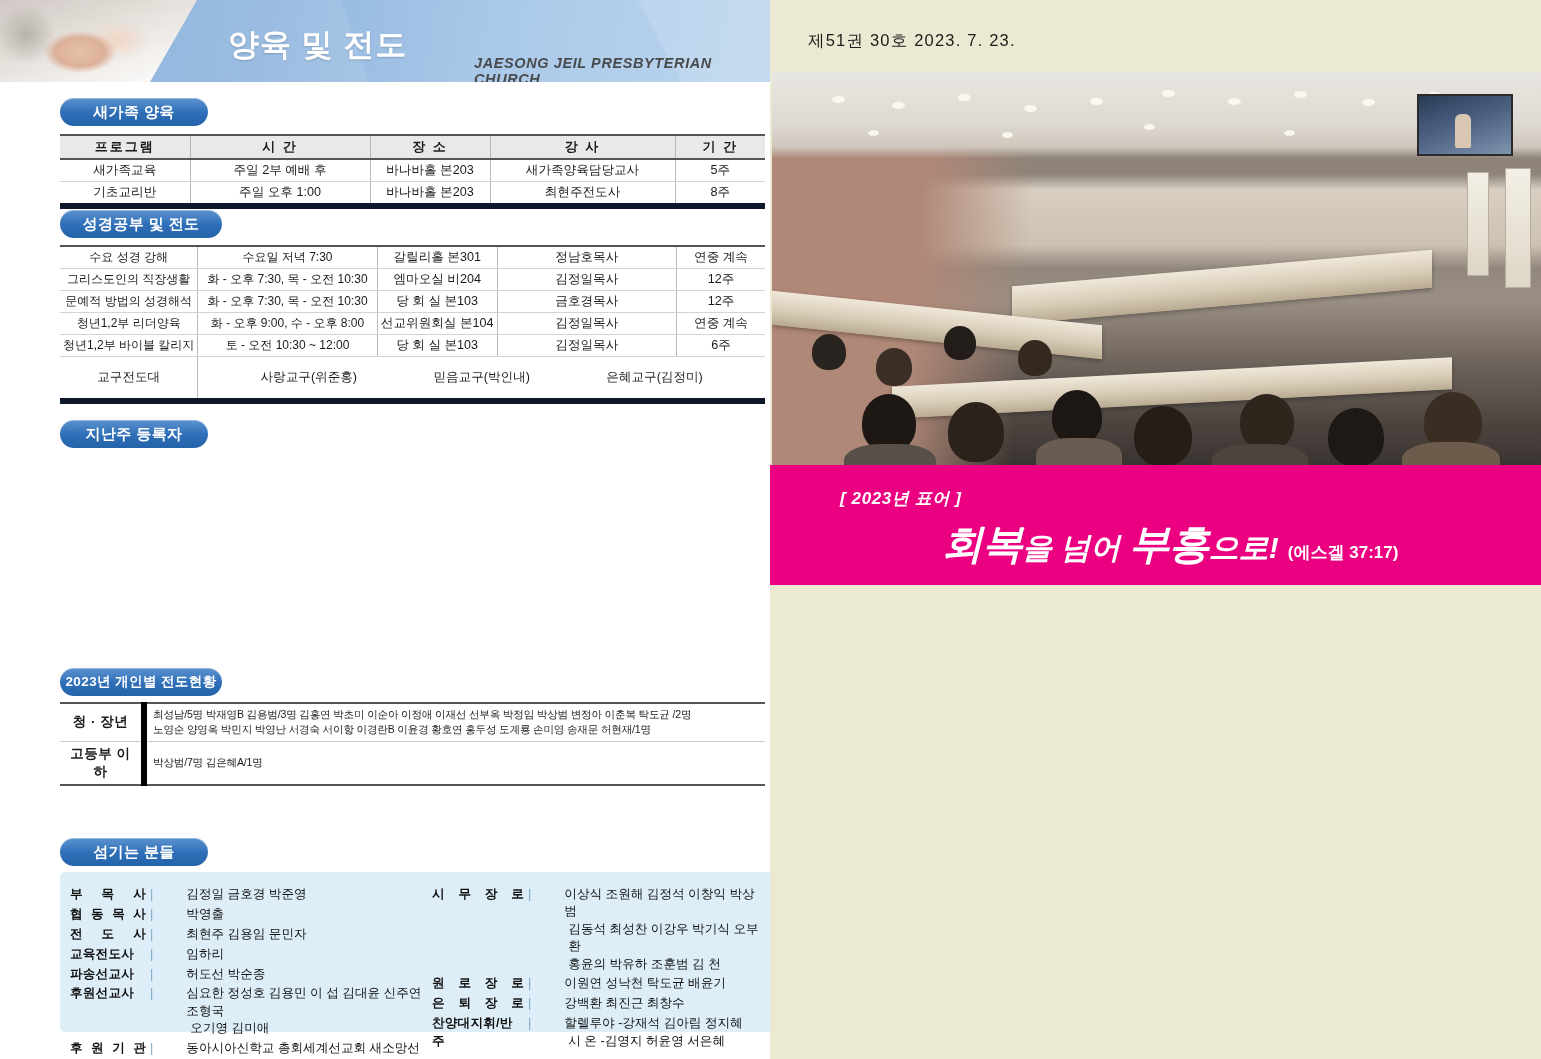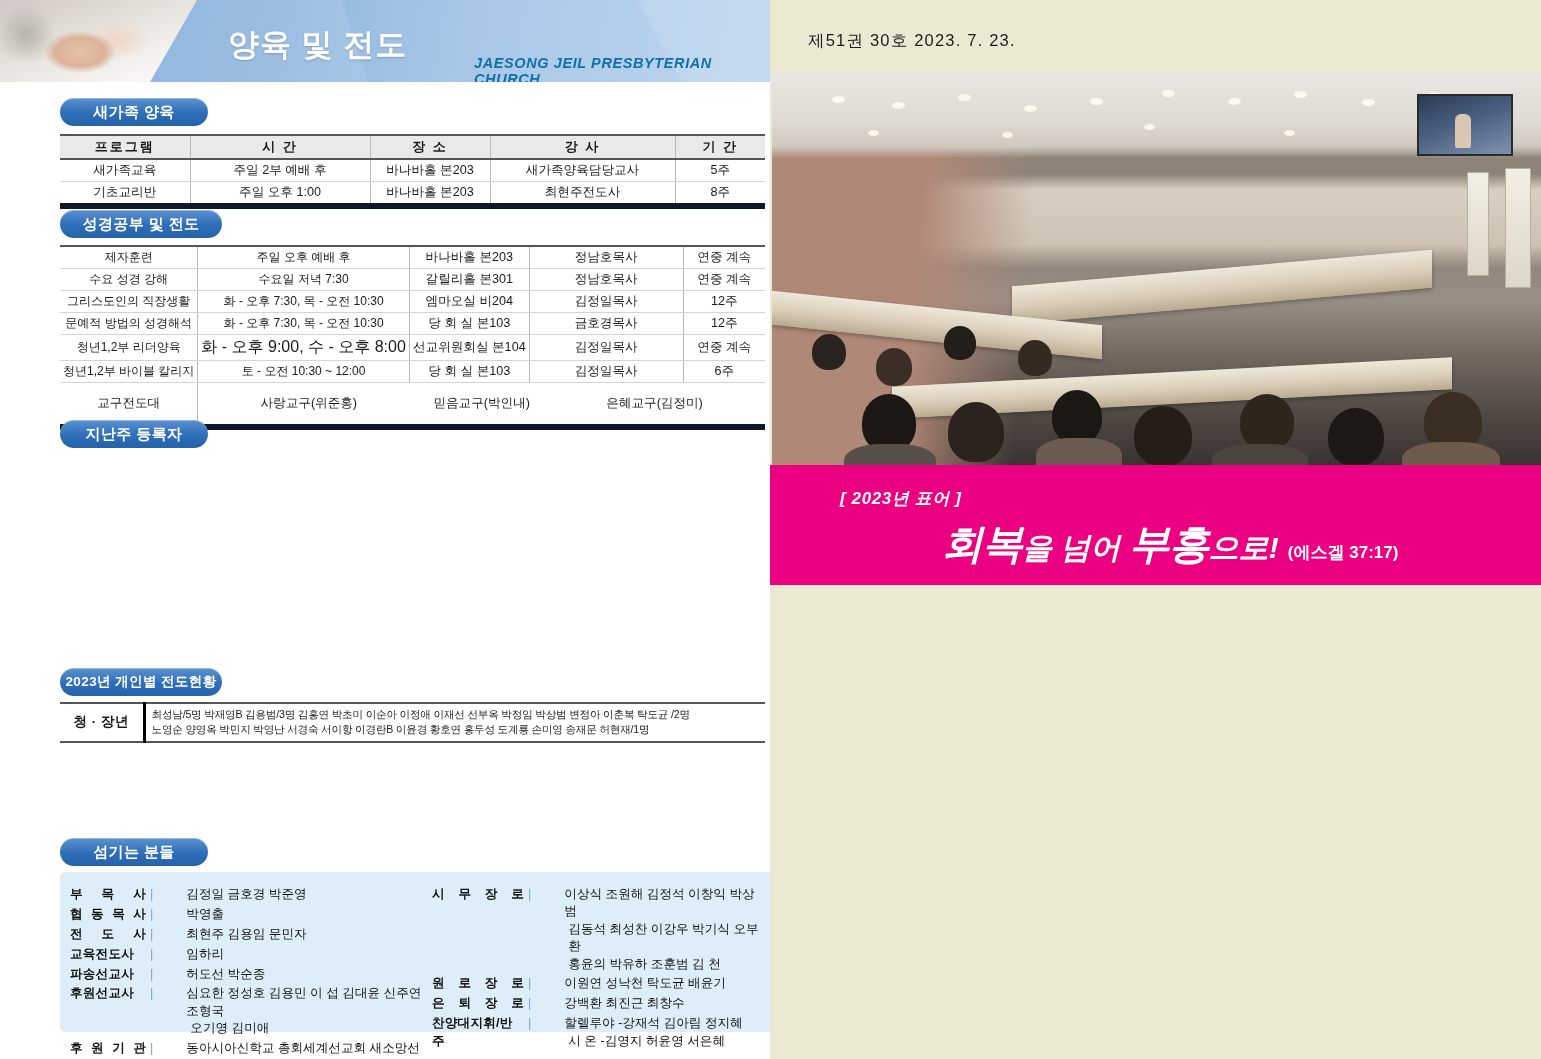--- a/index.html
+++ b/index.html
@@ -34,21 +34,21 @@
     clip-path: polygon(0 0, 197px 0, 150px 82px, 0 82px);
   }
   .banner-title {
     position: absolute; left: 228px; top: 24px;
     font-size: 31px; font-weight: bold; color: #ffffff; letter-spacing: 1px;
     text-shadow: 0 1px 2px rgba(0,0,0,.18);
   }
   .banner-sub {
     position: absolute; left: 474px; top: 55px;
     font-size: 14.5px; font-style: italic; font-weight: bold;
-    color: #0369a1; letter-spacing: .6px; opacity: .92;
+    color: #404040; letter-spacing: .6px; opacity: .92;
   }
 
   
   .pill {
     position: absolute; height: 28px; border-radius: 14px;
     background: linear-gradient(180deg, #5c93d0 0%, #2f6fb8 52%, #2463a8 100%);
     color: #fff; font-size: 15px; font-weight: bold;
     display: flex; align-items: center; justify-content: center;
     box-shadow: inset 0 1px 0 rgba(255,255,255,.35);
     letter-spacing: .4px;
@@ -74,21 +74,21 @@
     position: absolute; border-collapse: collapse; font-size: 11px; color: #1a1a1a;
   }
   table.ev td {
     border-top: 1px solid #cccccc; border-bottom: 1px solid #cccccc;
     padding: 3px 6px; vertical-align: middle;
   }
   table.ev tr:first-child td { border-top: 2px solid #555; }
   table.ev tr:last-child td { border-bottom: 2px solid #555; }
   table.ev td.lbl {
     width: 84px; text-align: center; font-weight: bold; font-size: 13.5px;
-    border-right: 3px solid #000000; letter-spacing: .5px;
+    border-right: 6px solid #000000; letter-spacing: .5px;
   }
   table.ev td.val { font-size: 10.6px; line-height: 1.45; letter-spacing: -0.2px; }
 
   
   .servants-box {
     position: absolute; left: 60px; top: 872px; width: 851px; height: 160px;
     background: #ddeef8; border-radius: 5px;
   }
   .srv-col { position: absolute; font-size: 12.6px; color: #111; }
   .srv-row { display: flex; align-items: flex-start; margin-bottom: 2.5px; line-height: 1.38; }
@@ -214,27 +214,20 @@
     <table class="tbl" id="tbl-bible" style="left:60px; top:245px; width:705px;">
       <colgroup>
           <col style="width:130px">
           <col style="width:180px">
           <col style="width:120px">
           <col style="width:185px">
           <col style="width:90px">
         </colgroup>
       <tbody>
           <tr>
-            <td style="font-size: 12px;">제자훈련</td>
-            <td style="font-size: 12px;">주일 오후 예배 후</td>
-            <td>바나바홀 본203</td>
-            <td>정남호목사</td>
-            <td>연중 계속</td>
-          </tr>
-          <tr>
             <td style="font-size: 12px;">수요 성경 강해</td>
             <td style="font-size: 12px;">수요일 저녁 7:30</td>
             <td>갈릴리홀 본301</td>
             <td>정남호목사</td>
             <td>연중 계속</td>
           </tr>
           <tr>
             <td style="font-size: 12px;">그리스도인의 직장생활</td>
             <td style="font-size: 12px;">화 - 오후 7:30, 목 - 오전 10:30</td>
             <td>엠마오실 비204</td>
@@ -243,21 +236,21 @@
           </tr>
           <tr>
             <td style="font-size: 12px;">문예적 방법의 성경해석</td>
             <td style="font-size: 12px;">화 - 오후 7:30, 목 - 오전 10:30</td>
             <td>당 회 실  본103</td>
             <td>금호경목사</td>
             <td>12주</td>
           </tr>
           <tr>
             <td style="font-size: 12px;">청년1,2부 리더양육</td>
-            <td style="font-size: 16px;">화 - 오후 9:00, 수 - 오후 8:00</td>
+            <td style="font-size: 12px;">화 - 오후 9:00, 수 - 오후 8:00</td>
             <td>선교위원회실 본104</td>
             <td>김정일목사</td>
             <td>연중 계속</td>
           </tr>
           <tr>
             <td style="font-size: 12px; margin-top: 17px;">청년1,2부 바이블 칼리지</td>
             <td style="font-size: 12px;">토 - 오전 10:30 ~ 12:00</td>
             <td>당 회 실  본103</td>
             <td>김정일목사</td>
             <td>6주</td>
@@ -279,20 +272,26 @@
 
     <div class="pill" style="left:60px; top:668px; width:162px; font-size:13.5px;">2023년 개인별 전도현황</div>
 
     <table class="ev" id="tbl-ev" style="left:60px; top:702px; width:705px;">
       <tbody>
           <tr>
             <td class="lbl">청 · 장년</td>
             <td class="val">
               <div>최성남/5명  박재영B 김용범/3명  김홍연 박초미 이순아 이정애 이재선 선부옥 박정임 박상범 변정아 이춘복 탁도균 /2명</div>
               <div>노영순 양영옥 박민지 박영난 서경숙 서이항 이경란B 이윤경 황호연 홍두성 도계룡 손미영 송재문 허현재/1명</div>
+            </td>
+          </tr>
+          <tr>
+            <td class="lbl">고등부 이하</td>
+            <td class="val" style="height: 30px;">
+              <div>박상범/7명 김은혜A/1명</div>
             </td>
           </tr>
         </tbody>
     </table>
 
     <div class="pill" style="left:60px; top:838px; width:148px;">섬기는 분들</div>
 
     <div class="servants-box">
       <div class="srv-col" id="srv-left" style="left:10px; top:14px; width:360px;">
           <div class="srv-row">

